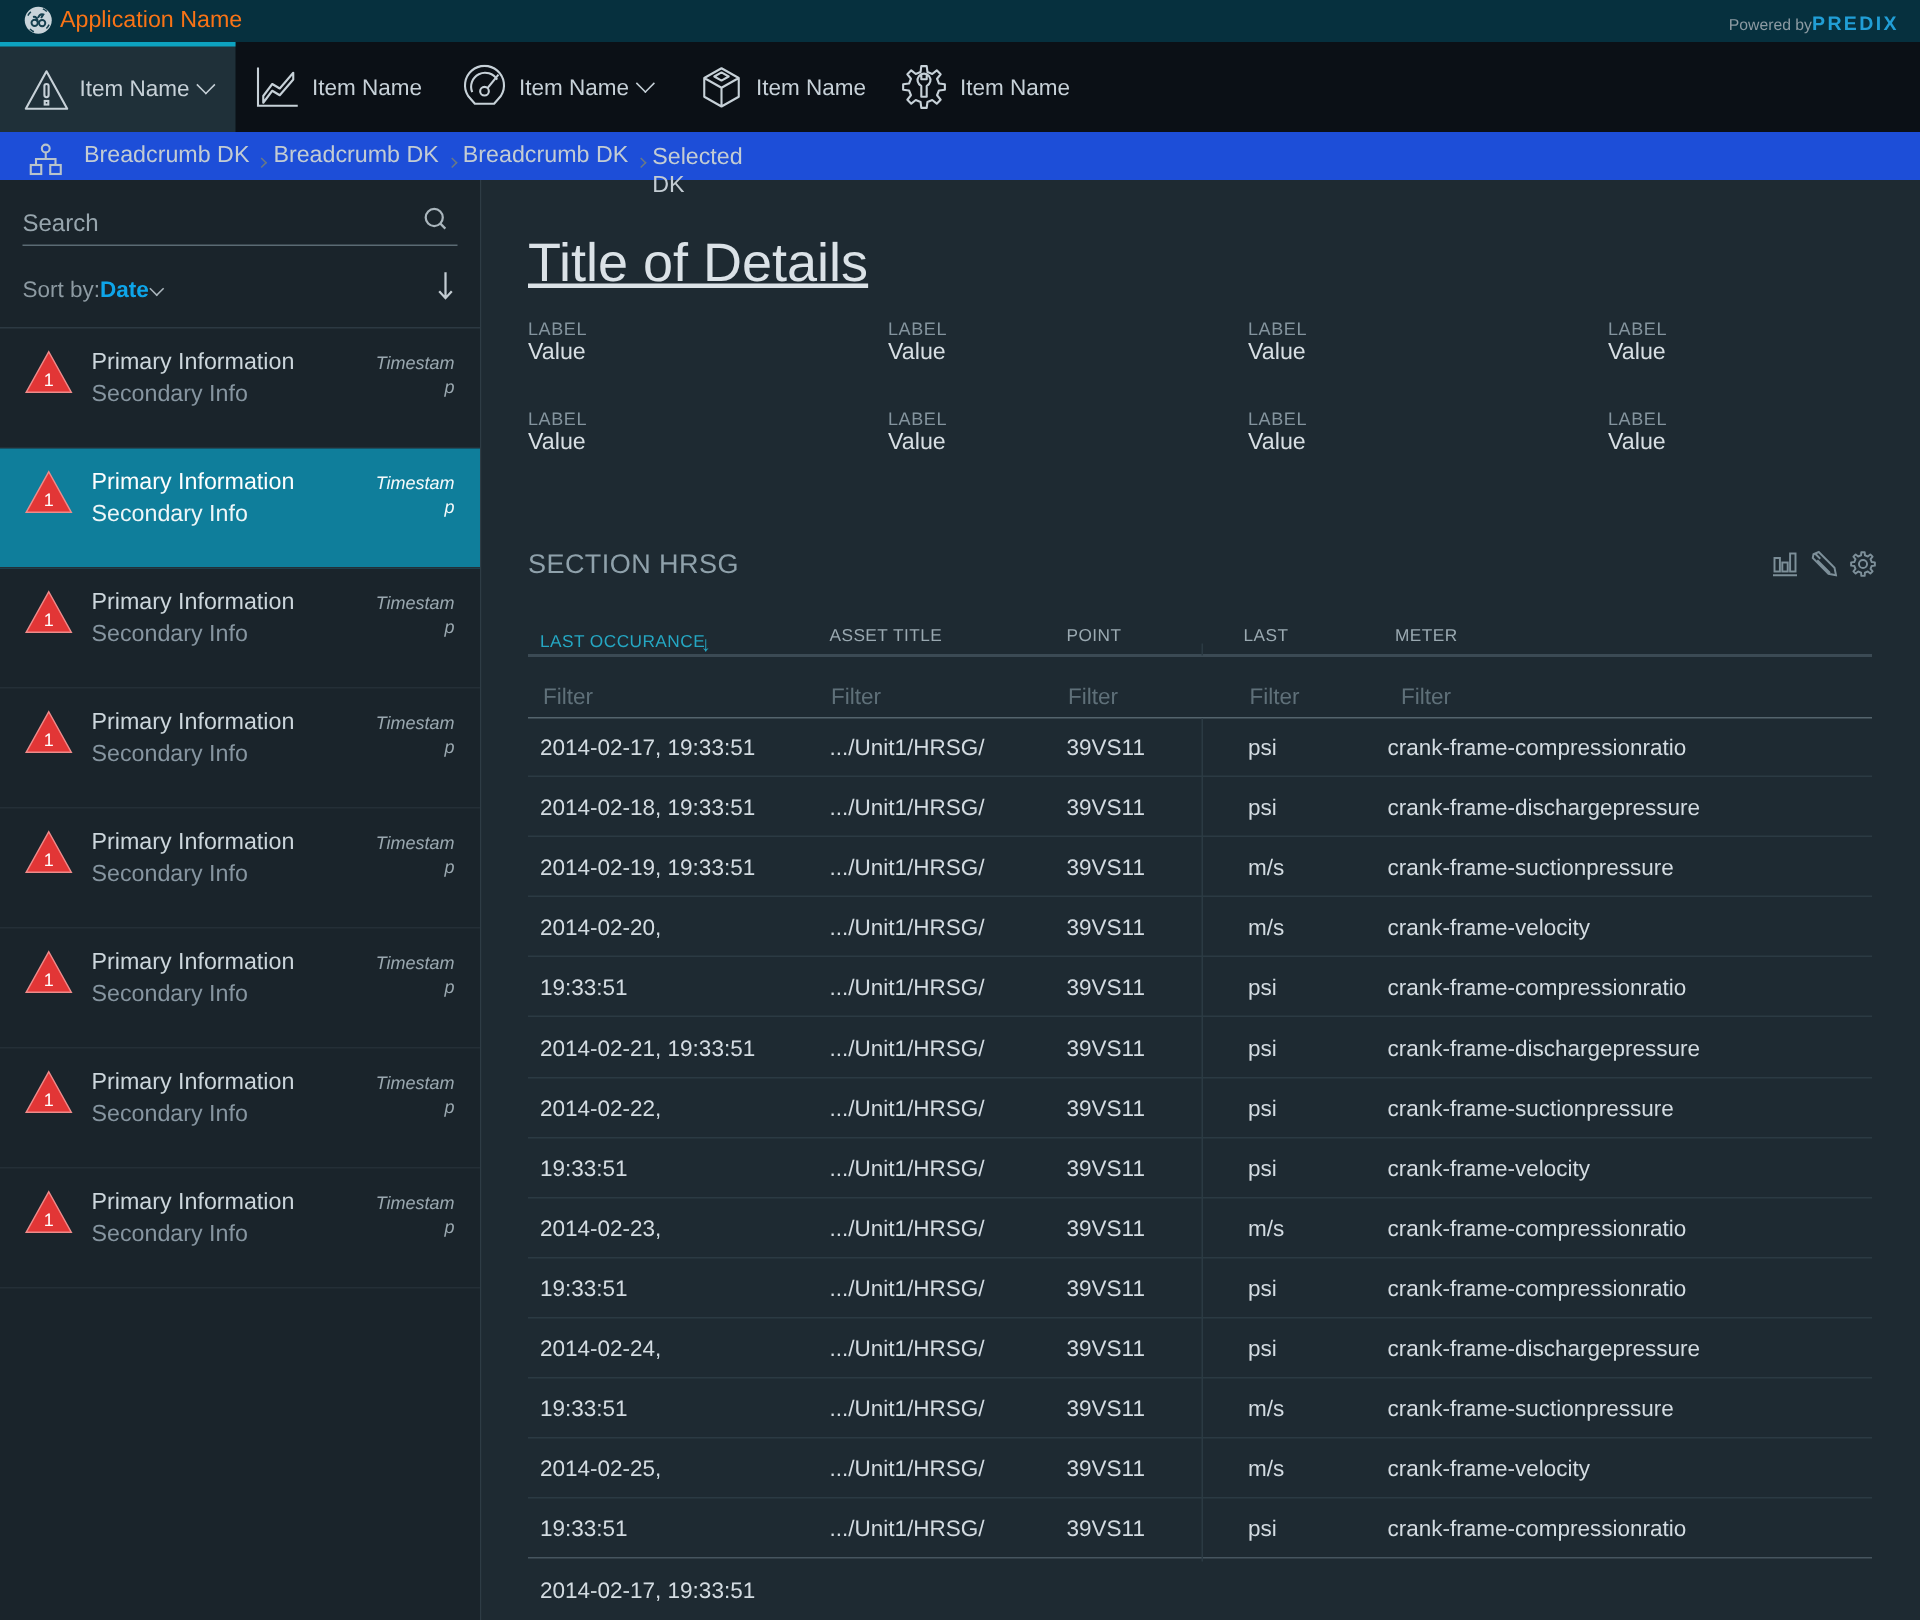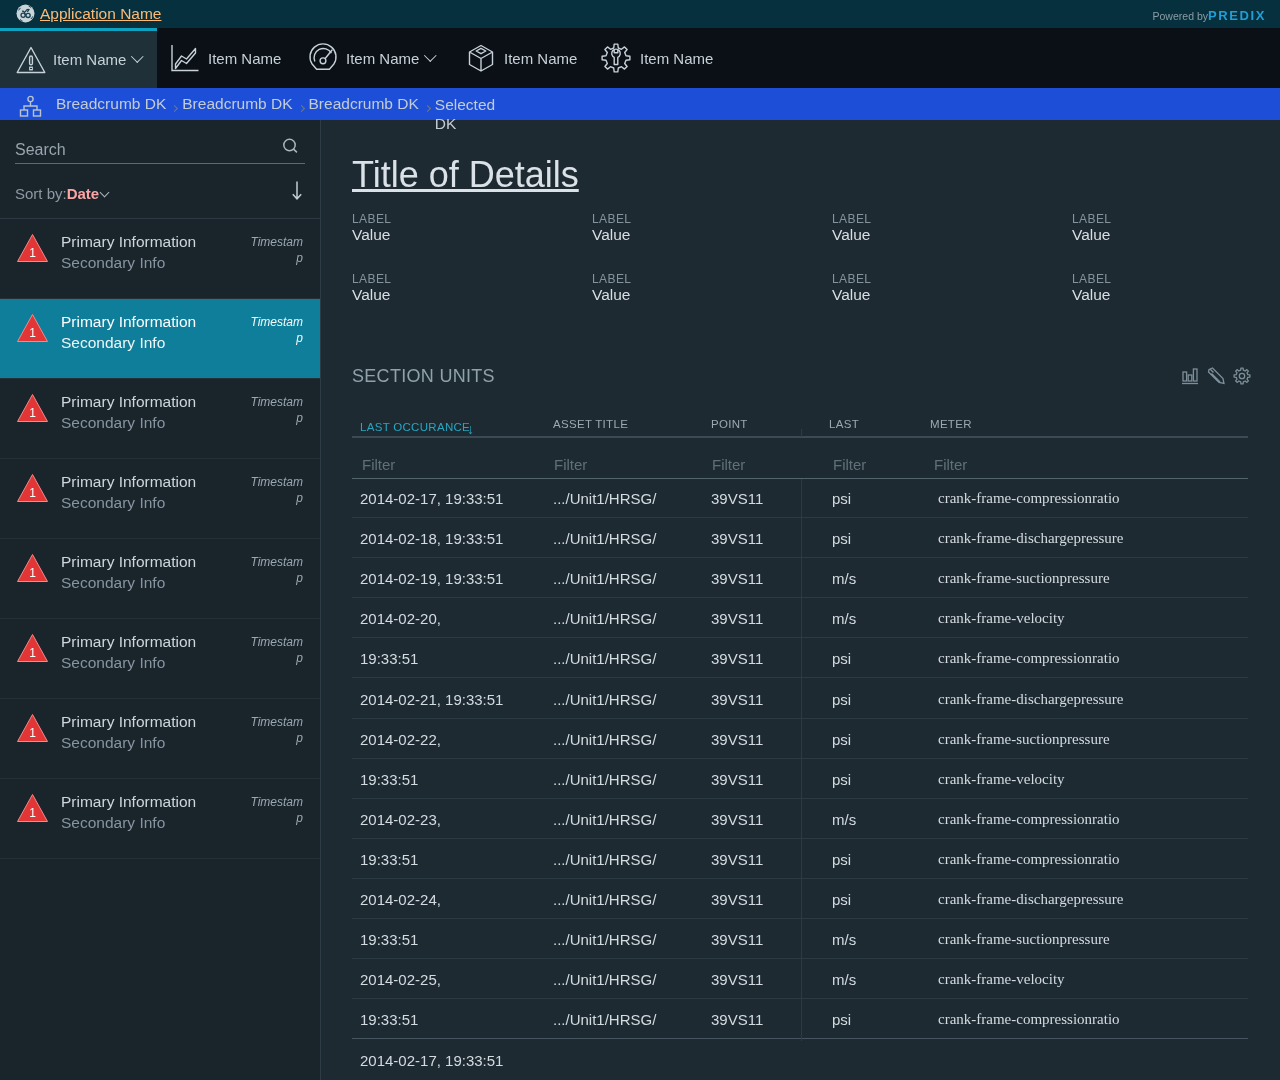--- a/index.html
+++ b/index.html
@@ -2,21 +2,21 @@
 <html><head>
 <meta charset="utf-8">
 <style>
 * { margin:0; padding:0; box-sizing:border-box; }
 html,body { width:1280px; height:1080px; overflow:hidden; background:#1e2a32;
   font-family:"Liberation Sans", sans-serif; }
 
 
 #topbar { position:absolute; left:0; top:0; width:1280px; height:28px; background:#06303e; }
 #gelogo { position:absolute; left:16px; top:4px; }
-#appname { position:absolute; left:40px; top:5px; font-size:15.5px; color:#fdba74;text-decoration:underline; }
+#appname { position:absolute; left:40px; top:5px; font-size:15.5px; color:#f97316; }
 #powered { position:absolute; right:14px; top:8px; font-size:10.5px; color:#8d9ba3; }
 #powered b { font-size:13px; color:#219ed6; letter-spacing:1.6px; font-weight:bold; }
 
 
 #nav { position:absolute; left:0; top:28px; width:1280px; height:60px; background:#0b1016; }
 .navitem { position:absolute; top:0; height:60px; display:flex; align-items:center; color:#c7d1d8; font-size:15px; }
 .navitem svg { stroke:#c7d1d8; fill:none; stroke-width:1.4; }
 #nav1 { left:0; width:157px; background:#1f3039; border-top:3px solid #0da2c0; padding-left:15px; }
 .chev { display:inline-block; width:8.5px; height:8.5px; border-right:1.4px solid #c7d1d8; border-bottom:1.4px solid #c7d1d8; transform:rotate(45deg); margin-left:7px; margin-top:-6px; }
 
@@ -26,21 +26,21 @@
 .crumbrow .bc { line-height:32px; }
 .crumbsep { width:5px; height:5px; border-right:1.2px solid #6b7a83; border-bottom:1.2px solid #6b7a83; transform:rotate(-45deg); margin:18px 5px 0 6px; }
 #selwrap { width:64px; line-height:19px; padding-top:7px; }
 
 
 #panel { position:absolute; left:0; top:120px; width:321px; height:960px; background:#1a242b; border-right:1px solid #2e3c45; }
 #searchrow { position:absolute; left:15px; top:8px; width:290px; height:36px; border-bottom:1px solid #5b6b74; }
 #searchrow .ph { position:absolute; left:0; top:13px; font-size:16px; color:#97a5ad; }
 #sortrow { position:absolute; left:15px; top:52px; width:290px; height:45px; color:#8d9aa2; font-size:15px; }
 #sortrow .lab { position:absolute; left:0; top:13px; }
-#sortrow b { color:#fca5a5; font-weight:bold;text-align:center; }
+#sortrow b { color:#0ea5e9; font-weight:bold;text-align:center; }
 #sortrow .schev { position:absolute; left:86px; top:17px; width:7px; height:7px; border-right:1.4px solid #aab5bc; border-bottom:1.4px solid #aab5bc; transform:rotate(45deg); }
 #cards { position:absolute; left:0; top:98px; width:320px; border-top:1px solid #2c3942; }
 .card { position:relative; width:320px; height:80px; border-bottom:1px solid #242f37; }
 .card .tri { position:absolute; left:16px; top:14px; }
 .card .pi { position:absolute; left:61px; top:14px; font-size:15.5px; color:#ccd6dc;text-align:center; }
 .card .si { position:absolute; left:61px; top:35px; font-size:15.5px; color:#8695a0; }
 .card .ts { position:absolute; right:17px; top:15px; width:55px; word-break:break-all; font-size:12px; line-height:16px; color:#9aa8b0; text-align:right;font-style:italic; }
 .card.sel { background:#0f7e9b; }
 .card.sel .pi { color:#fdfefe; }
 .card.sel .si { color:#eef6f8; }
@@ -58,21 +58,21 @@
 
 #table { position:absolute; left:31px; top:290px; width:896px; }
 .th { position:absolute; top:8px; font-size:11.5px; color:#9aa9b1; letter-spacing:0.3px; white-space:nowrap; }
 .th.sorted { color:#25a7c3; }
 .th i { font-style:normal; display:inline-block; position:relative; top:3px; margin-left:-3px; font-size:14px; white-space:nowrap; }
 .filter { position:absolute; top:46px; font-size:15px; color:#5f7079; }
 #fborder { position:absolute; left:0; top:68px; width:896px; border-bottom:1px solid #54646d; }
 #hbar { position:absolute; left:0; top:26px; width:896px; height:2px; background:#3b4a54; }
 .row { position:absolute; left:0; width:896px; height:40.1px; border-bottom:1px solid #2b3a43; }
 .row div { position:absolute; top:12px; font-size:15px; color:#d3dbe1; }
-.c1 { left:8px; } .c2 { left:201px; } .c3 { left:359px; } .c4 { left:480px; } .c5 { left:586px;font-family:Liberation Serif, serif; }
+.c1 { left:8px; } .c2 { left:201px; } .c3 { left:359px; } .c4 { left:480px; } .c5 { left:573px; }
 #vdiv { position:absolute; left:449px; top:69px; width:0; border-left:1px solid #2b3a43; }
 #vdiv2 { position:absolute; left:449px; top:19px; width:0; height:8px; border-left:1px solid #2b3a43; }
 </style>
 </head>
 <body>
 <div id="topbar">
   <svg id="gelogo" width="19" height="19" viewBox="0 0 19 19">
     <circle cx="9.5" cy="9.5" r="9" fill="#c9d4da"></circle>
     <g stroke="#16404f" fill="none" stroke-width="1.3">
       <circle cx="7.1" cy="11.2" r="2.1"></circle>
@@ -252,21 +252,21 @@
       <div class="val" style="left:751px;top:106px">Value</div>
       <div class="lbl" style="left:31px;top:152px">LABEL</div>
       <div class="val" style="left:31px;top:166px">Value</div>
       <div class="lbl" style="left:271px;top:152px">LABEL</div>
       <div class="val" style="left:271px;top:166px">Value</div>
       <div class="lbl" style="left:511px;top:152px">LABEL</div>
       <div class="val" style="left:511px;top:166px">Value</div>
       <div class="lbl" style="left:751px;top:152px">LABEL</div>
       <div class="val" style="left:751px;top:166px">Value</div>
     </div>
-  <div id="sectitle">SECTION UNITS</div>
+  <div id="sectitle">SECTION HRSG</div>
   <div class="secicons" style="left:860px">
     <svg width="18" height="18" viewBox="0 0 18 18">
         <rect x="2" y="5" width="3.6" height="9"></rect>
         <rect x="7.2" y="8" width="3.6" height="6"></rect>
         <rect x="12.4" y="2" width="3.6" height="12"></rect>
         <path d="M1 16.5 L17 16.5"></path>
       </svg>
   </div>
   <div class="secicons" style="left:886px">
     <svg width="18" height="18" viewBox="0 0 18 18">

